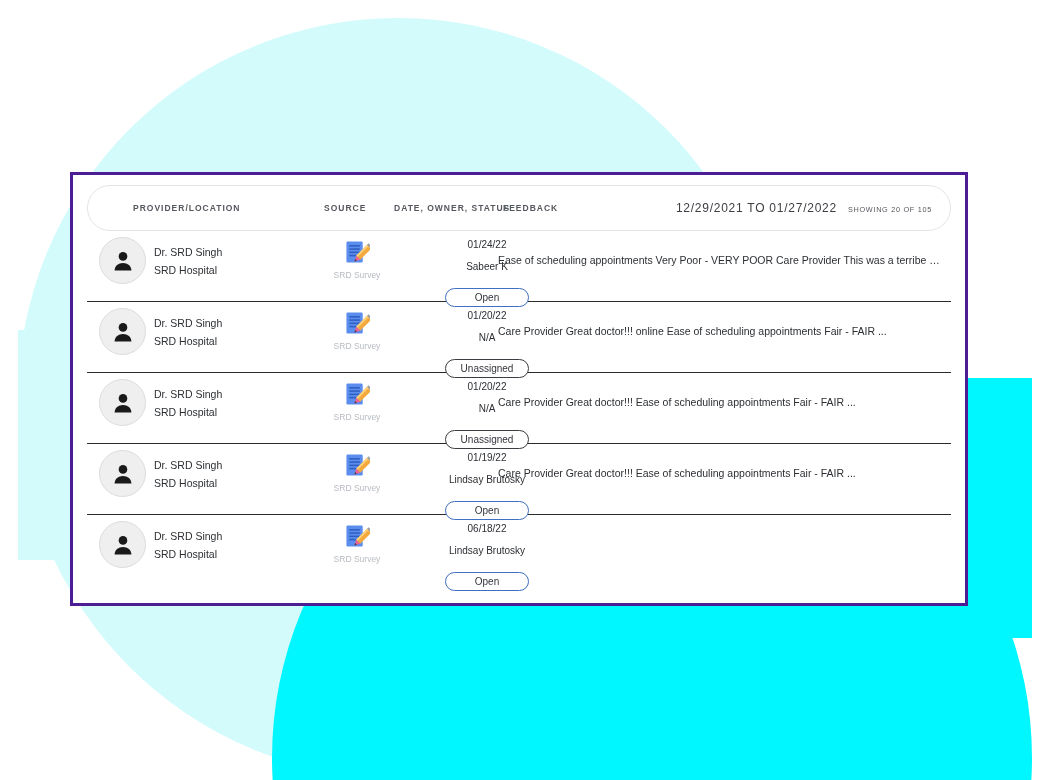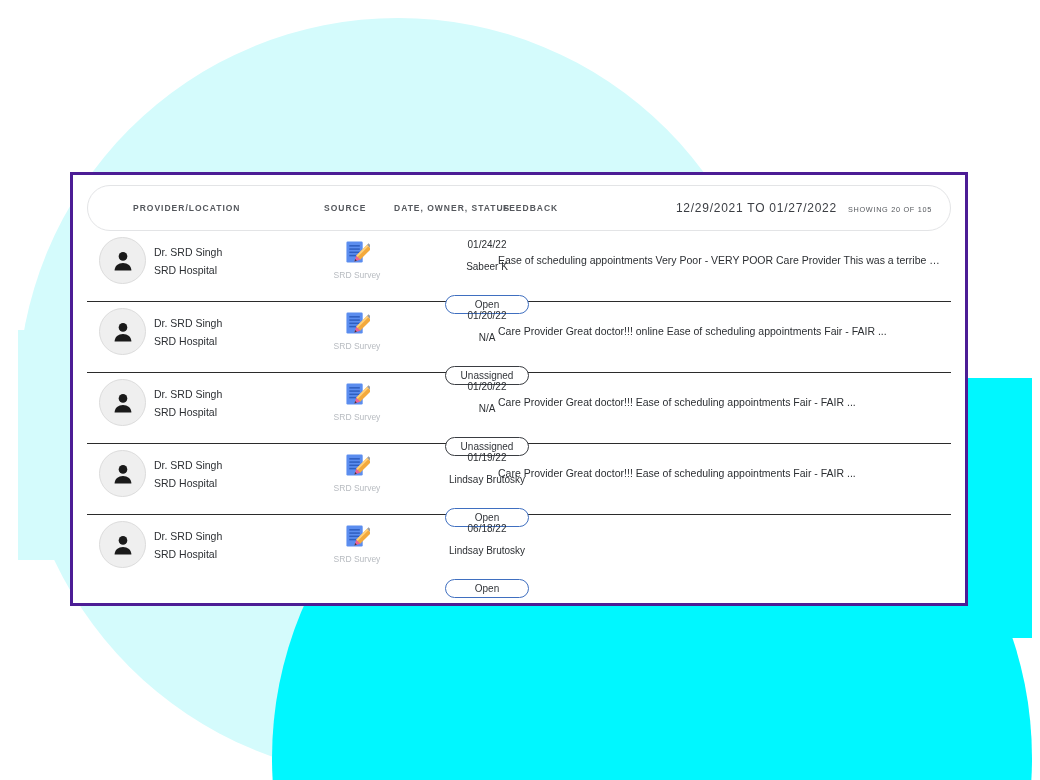--- a/index.html
+++ b/index.html
@@ -196,21 +196,21 @@
     font-size: 10px;
     color: #2c2f33;
     white-space: nowrap;
   }
   .dos-owner {
     font-size: 10px;
     color: #2c2f33;
     white-space: nowrap;
   }
   .pill {
-    margin-top: 12px;
+    margin-top: 5px;
     min-width: 84px;
     padding: 3px 14px;
     border-radius: 12px;
     font-size: 10px;
     text-align: center;
     background: #ffffff;
     white-space: nowrap;
   }
   .pill-open {
     border: 1px solid #3f6fc0;

